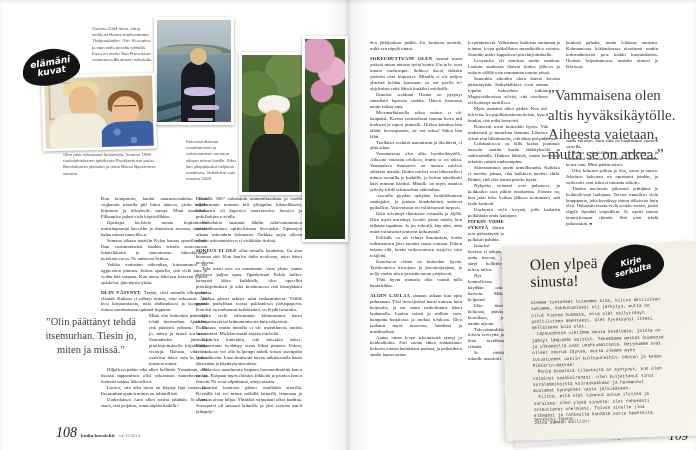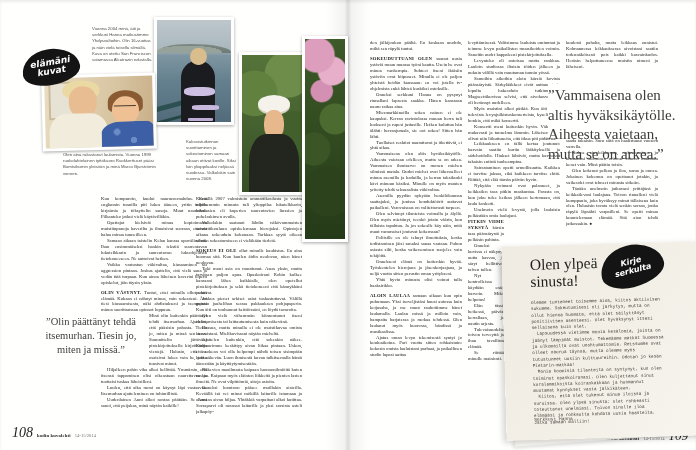--- a/index.html
+++ b/index.html
@@ -87,21 +87,21 @@
     background:linear-gradient(125deg,#efebe2,#f3f0e8 60%,#f7f5ee);transform:rotate(-1.6deg);
     box-shadow:-3px 2px 6px rgba(0,0,0,.18);z-index:8;}
   .letter-title{position:absolute;left:28px;top:11px;font-size:15.5px;line-height:16.5px;color:#201f1c;font-family:"Liberation Serif",serif;}
   .letter-body{position:absolute;left:28px;top:54px;width:132px;font-family:"Liberation Mono",monospace;
     font-size:4.4px;line-height:6.3px;color:#45403a;text-align:left;}
   .letter-body p{margin:0;text-indent:5px;}
   .letter-body p:first-child{text-indent:0;}
   .letter-sig{position:absolute;left:28px;top:171px;font-family:"Liberation Mono",monospace;font-size:4.6px;color:#45403a;}
   
   .footer{position:absolute;top:423px;font-family:"Liberation Serif",serif;color:#222;}
-  .footer .pagenum{font-style:italic;font-size:14px;}
+  .footer .pagenum{font-style:italic;font-size:14px;margin-left:44px;}
   .footer .mag{font-weight:bold;font-size:4.6px;letter-spacing:.2px;}
   .footer .issue{font-size:4.6px;color:#777;}
   .footer-l{left:12px;}
   .footer-r{left:556px;width:132px;text-align:right;top:426px;}
   .footer-r .pagenum{font-size:13px;}
 </style>
 </head>
 <body>
 
 <div class="spread">

